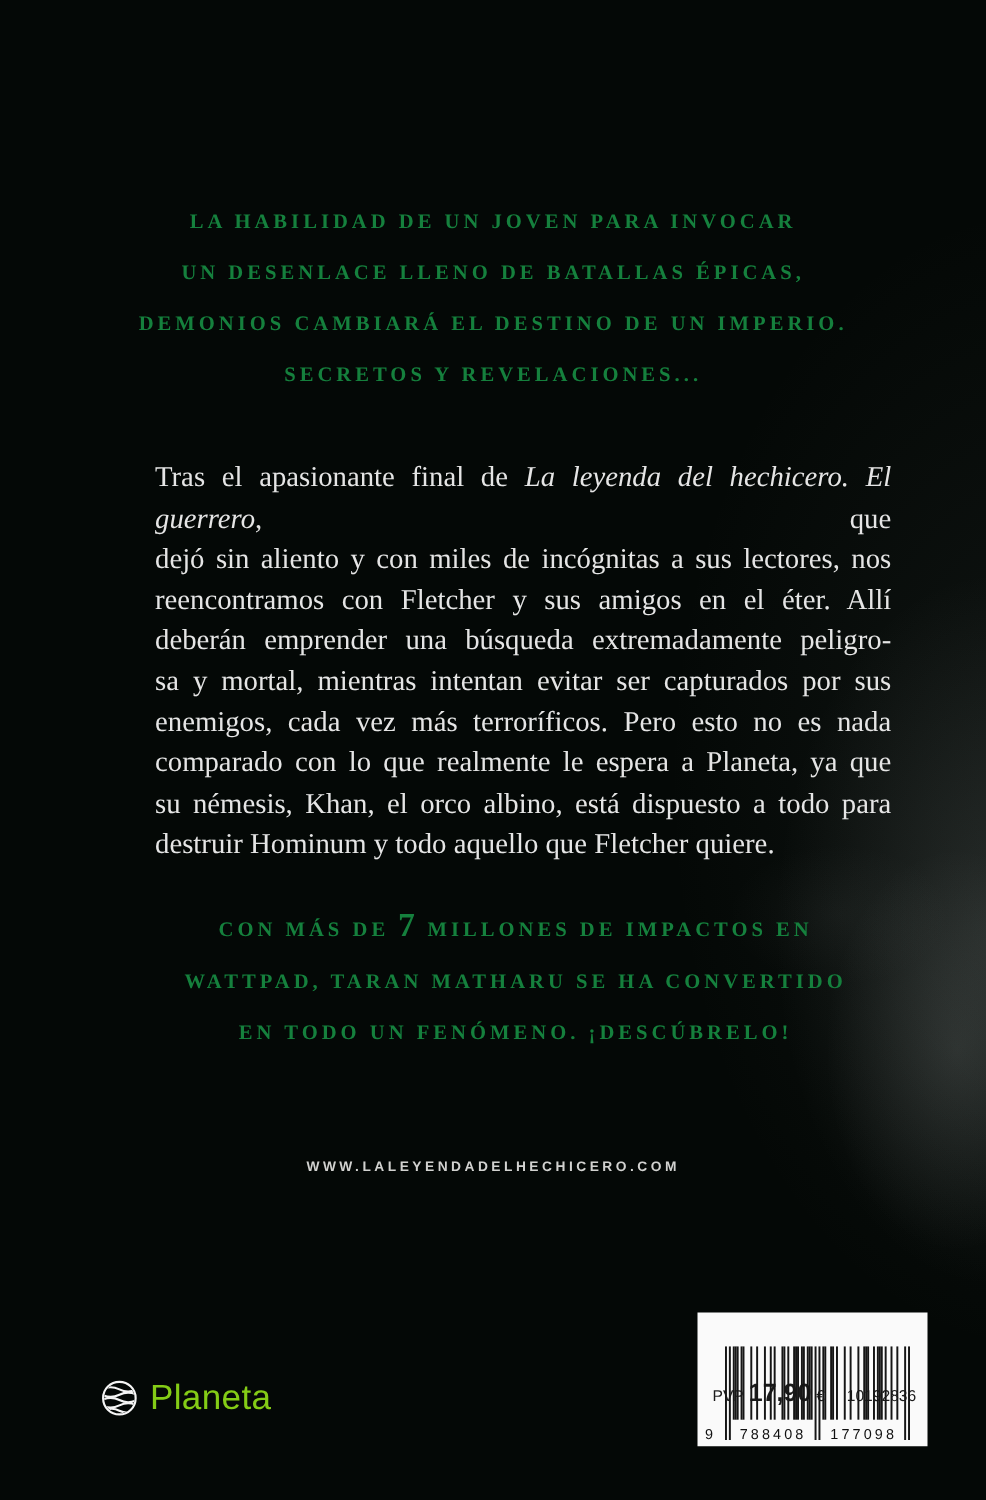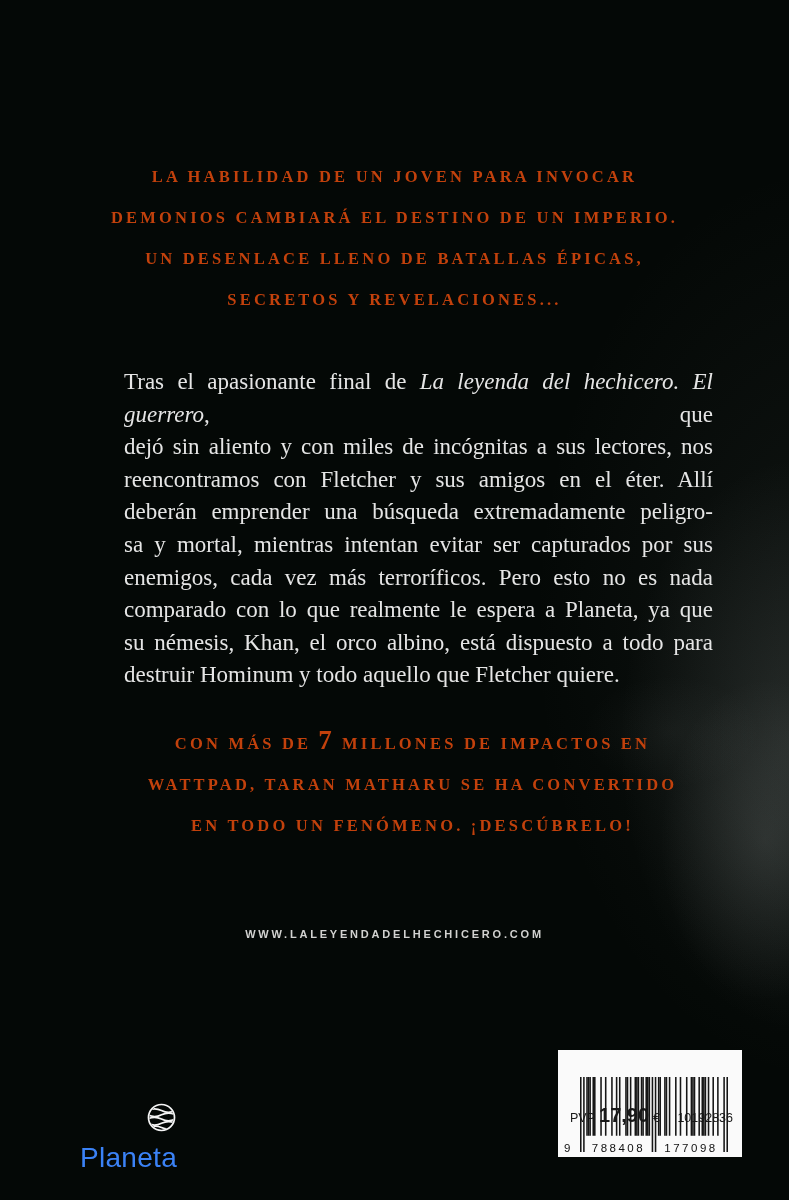--- a/index.html
+++ b/index.html
@@ -11,39 +11,39 @@
   .smoke{
     position:absolute;inset:0;pointer-events:none;
     background-image:
       radial-gradient(260px 420px at 101% 62%, rgba(173,181,179,0.16) 0%, rgba(173,181,179,0) 68%),
       radial-gradient(150px 230px at 97% 70%, rgba(200,207,205,0.12) 0%, rgba(200,207,205,0) 70%),
       radial-gradient(420px 640px at 106% 52%, rgba(120,128,126,0.10) 0%, rgba(120,128,126,0) 72%),
       radial-gradient(110px 70px at 85% 61%, rgba(150,158,156,0.06) 0%, rgba(150,158,156,0) 80%);
   }
   .tagline{
     position:absolute;left:0;right:0;text-align:center;
-    color:#c2410c;font-weight:700;font-size:16.5px;line-height:41px;letter-spacing:3.2px;
+    color:#15803d;font-weight:700;font-size:16.5px;line-height:41px;letter-spacing:3.2px;
   }
   .tagline-top{top:156px;}
   .tagline-bottom{top:723px;padding-left:36px;}
   .big-num{font-size:27px;line-height:0;margin:0 7px;font-weight:700;}
   .synopsis{
     position:absolute;left:124px;top:366px;width:589px;
     color:#e5e5e5;font-size:23px;line-height:32.6px;
   }
   .syn-line{text-align:justify;text-align-last:justify;white-space:normal;}
   .syn-line.last{text-align:left;text-align-last:left;}
   .italic{font-style:italic;}
   .website{
     position:absolute;left:0;right:0;top:928px;text-align:center;
     font-family:"Liberation Sans","DejaVu Sans",sans-serif;
     font-size:11px;font-weight:700;letter-spacing:2.8px;color:#d2d2d0;
   }
   .publisher{
-    position:absolute;left:80px;top:1102px;display:flex;align-items:flex-end;gap:9px;color:#3b82f6;flex-direction:column;
+    position:absolute;left:80px;top:1102px;display:flex;align-items:flex-end;gap:9px;color:#84cc16;
   }
   .publisher .globe{width:31px;height:31px;display:block;}
   .publisher-name{
     font-family:"Liberation Sans","DejaVu Sans",sans-serif;
     font-size:28px;font-weight:400;letter-spacing:0.3px;
   }
   .price-box{
     position:absolute;left:558px;top:1050px;width:184px;height:107px;background:#fafafa;
   }
   .price-row{
@@ -65,22 +65,22 @@
   .bc-left{left:4%;width:44%;text-align:center;letter-spacing:2.5px;}
   .bc-right{left:53%;width:44%;text-align:center;letter-spacing:2.5px;}
 </style>
 </head>
 <body>
 
 <div class="smoke"></div>
 
 <div class="tagline tagline-top">
   <div>LA HABILIDAD DE UN JOVEN PARA INVOCAR</div>
+  <div>UN DESENLACE LLENO DE BATALLAS ÉPICAS,</div>
   <div>DEMONIOS CAMBIARÁ EL DESTINO DE UN IMPERIO.</div>
-  <div>UN DESENLACE LLENO DE BATALLAS ÉPICAS,</div>
   <div>SECRETOS Y REVELACIONES...</div>
 </div>
 
 <div class="synopsis">
   <div class="syn-line"><span>Tras el apasionante final de </span><span class="italic">La leyenda del hechicero. El guerrero</span><span>, que</span></div>
   <div class="syn-line">dejó sin aliento y con miles de incógnitas a sus lectores, nos</div>
   <div class="syn-line">reencontramos con Fletcher y sus amigos en el éter. Allí</div>
   <div class="syn-line">deberán emprender una búsqueda extremadamente peligro-</div>
   <div class="syn-line">sa y mortal, mientras intentan evitar ser capturados por sus</div>
   <div class="syn-line">enemigos, cada vez más terroríficos. Pero esto no es nada</div>

